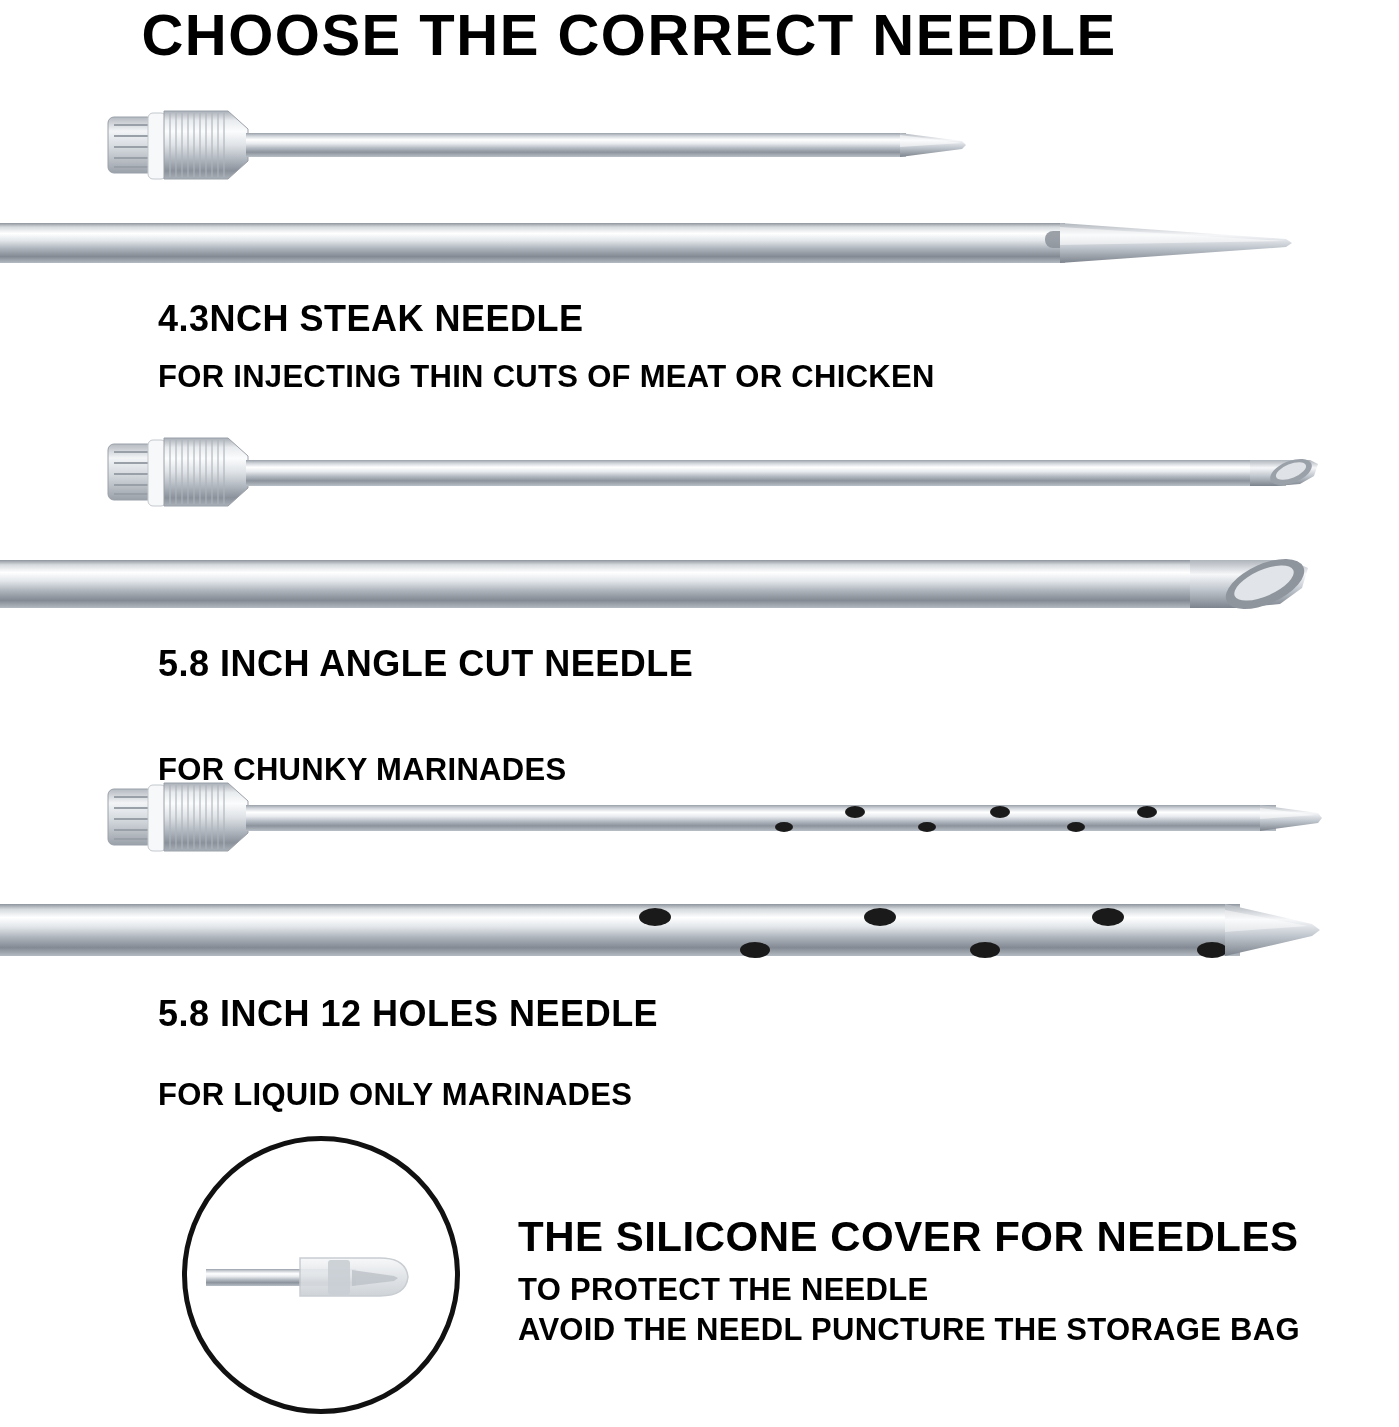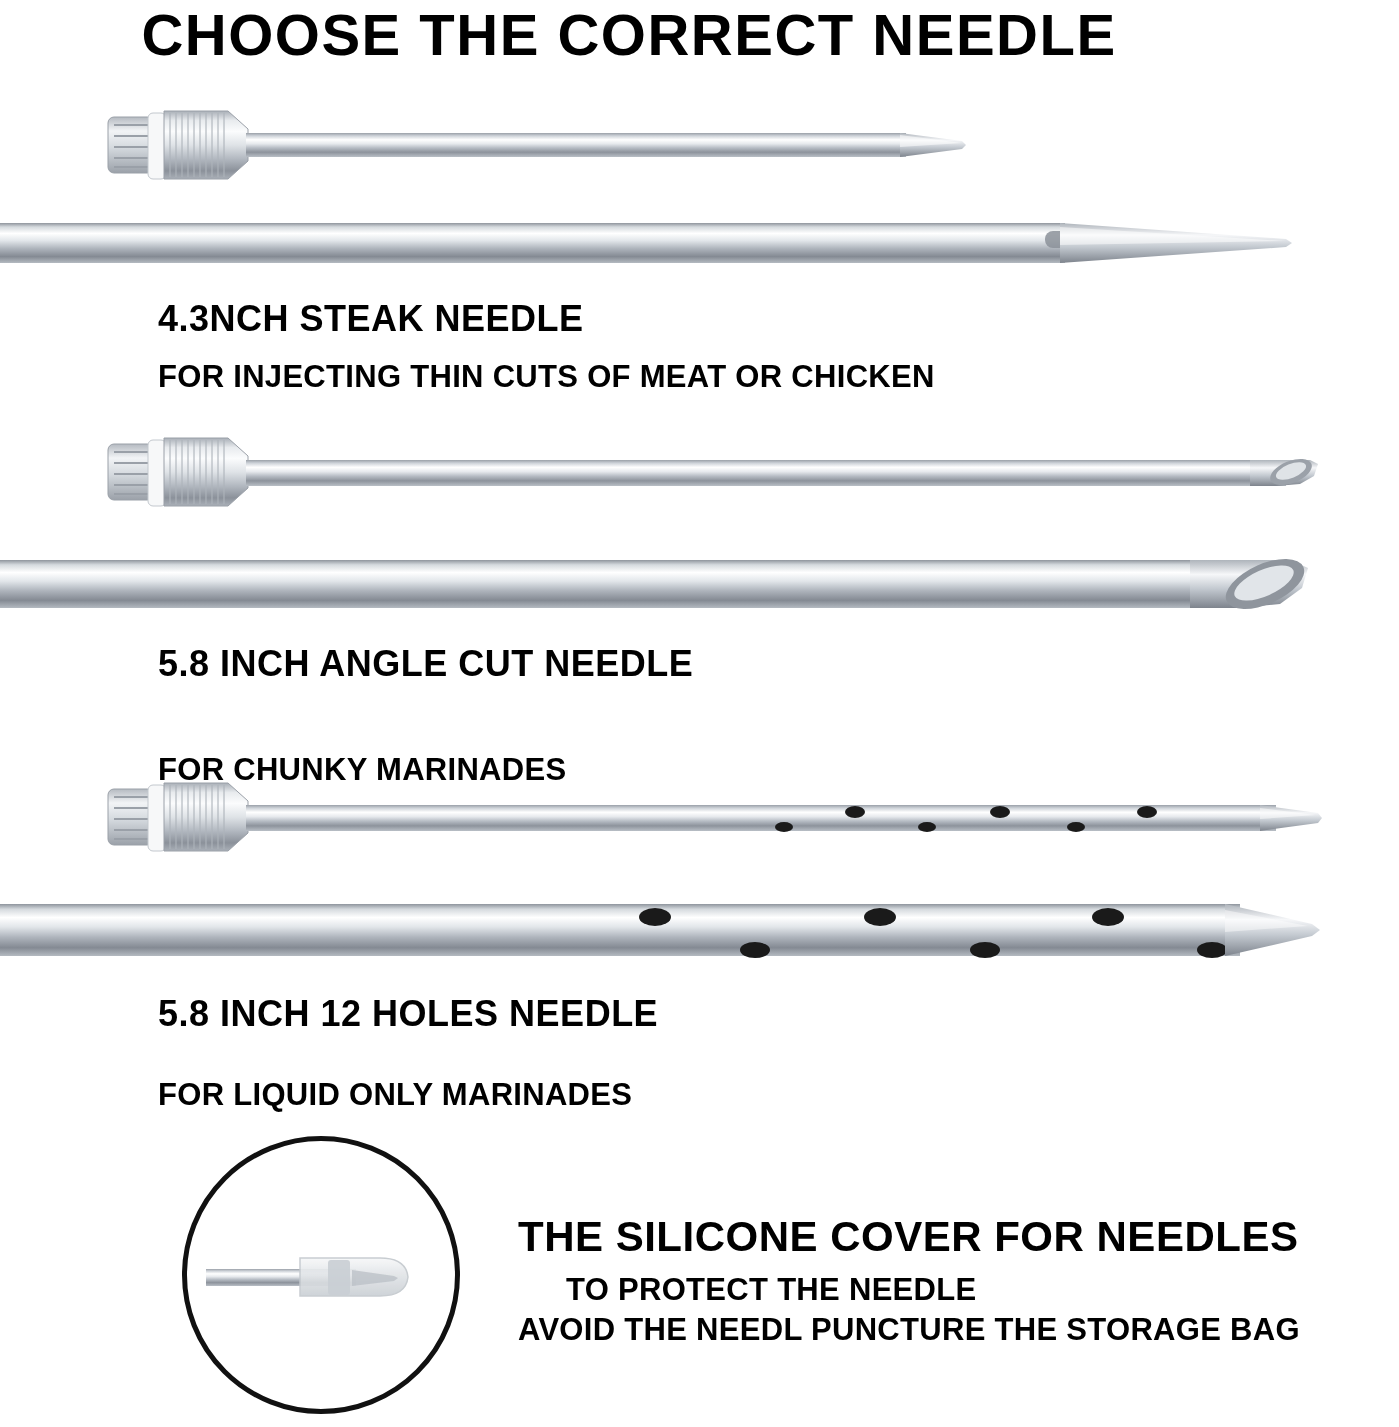--- a/index.html
+++ b/index.html
@@ -284,14 +284,14 @@
 
     <path d="M118 122 L198 122 Q224 122 226 141 Q224 160 198 160 L118 160 Z" fill="url(#siliconeGrad)" stroke="#c4c9ce" stroke-width="1.5" opacity="0.92"></path>
 
     <rect x="146" y="124" width="22" height="35" rx="3" fill="#c9ced4" opacity="0.9"></rect>
 
     <path d="M170 134 L212 140 L216 142 L212 145 L170 150 Z" fill="#b9bfc6" opacity="0.75"></path>
   </svg>
 </div>
 
 <div class="needle-title" style="left:518px; top:1213px; font-size:42px;">THE SILICONE COVER FOR NEEDLES</div>
-<div class="needle-sub" style="left:518px; top:1272px;margin-left:48px;">TO PROTECT THE NEEDLE</div>
+<div class="needle-sub" style="left:518px; top:1272px;">TO PROTECT THE NEEDLE</div>
 <div class="needle-sub" style="left:518px; top:1312px;">AVOID THE NEEDL PUNCTURE THE STORAGE BAG</div>
 
 </body></html>

